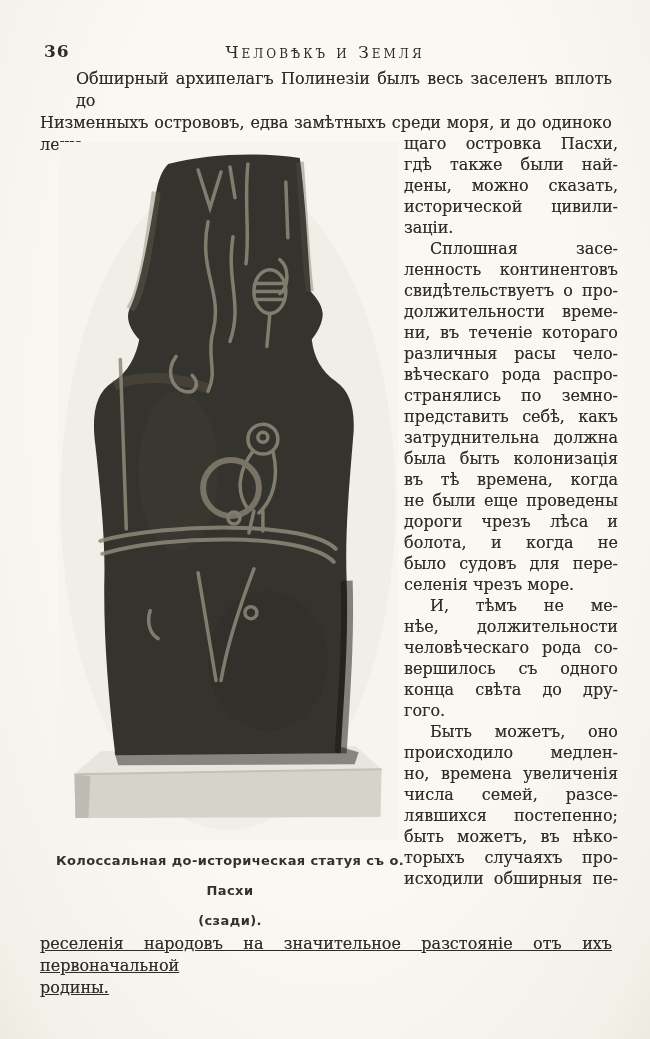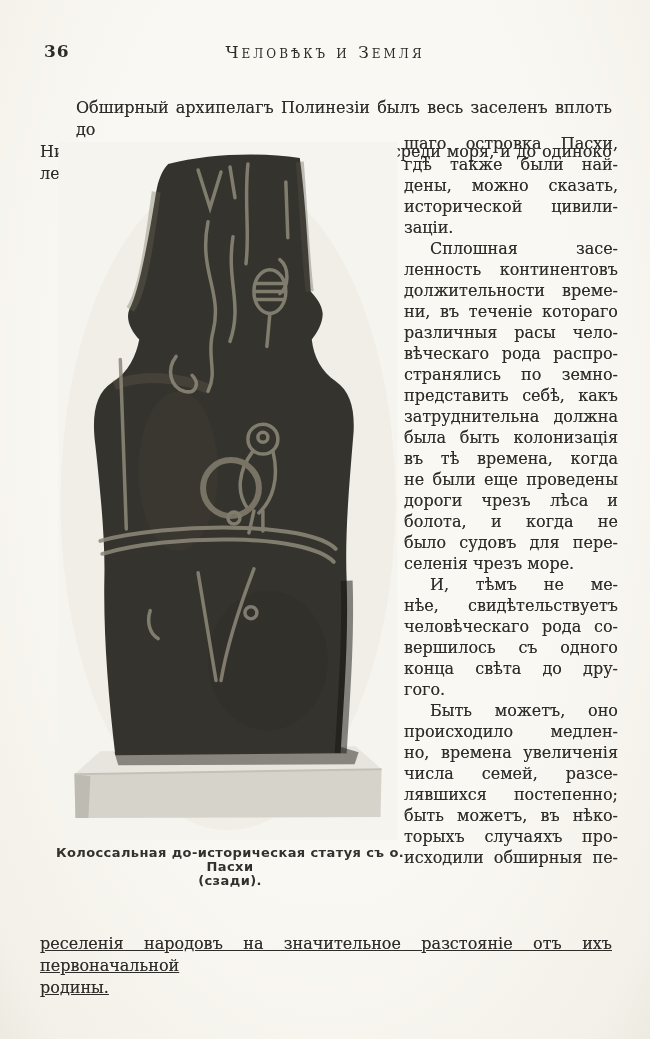--- a/index.html
+++ b/index.html
@@ -8,33 +8,33 @@
     background:radial-gradient(ellipse at 50% 38%, #faf8f3 55%, #f3f0e9 92%, #edeae1 100%);
     font-family:"DejaVu Serif","Liberation Serif",serif;
     color:#2e2c29;
   }
   .page-num{position:absolute;left:44px;top:41px;font-size:17px;font-weight:bold;letter-spacing:1px;}
   .running-title{
     position:absolute;left:0;right:0;top:42px;text-align:center;
     font-variant:small-caps;font-size:17px;letter-spacing:3px;font-weight:500;
   }
   .wide{position:absolute;left:40px;width:572px;font-size:16px;line-height:22px;}
-  .intro{top:97px;}
+  .intro{top:68px;}
   .closing{top:933px;text-decoration:underline;}
   .col{position:absolute;left:404px;top:133px;width:214px;font-size:16px;}
   .col .tl{height:21px;line-height:21px;white-space:nowrap;}
   .tl{text-align:justify;text-align-last:justify;text-shadow:0 0 .4px rgba(46,44,41,.55);}
   .tl.endp{text-align-last:left;}
   .wide .tl.ind{padding-left:36px;}
   .col .tl.ind{padding-left:26px;}
   .figure{position:absolute;left:58px;top:142px;width:340px;height:698px;}
   .caption{
     position:absolute;left:50px;top:846px;width:360px;text-align:center;
     font-family:"DejaVu Sans","Liberation Sans",sans-serif;
-    font-weight:bold;font-size:13px;line-height:14px;color:#33312d;letter-spacing:.4px;
+    font-weight:bold;font-size:13px;line-height:30px;color:#33312d;letter-spacing:.4px;
   }
 </style>
 </head>
 <body>
 
 <div class="page">
 
   <div class="page-num">36</div>
   <div class="running-title">Человѣкъ и Земля</div>
 
@@ -116,36 +116,37 @@
   </div>
 
   <div class="col">
       <div class="tl">щаго островка Пасхи,</div>
       <div class="tl">гдѣ также были най-</div>
       <div class="tl">дены, можно сказать,</div>
       <div class="tl">исторической цивили-</div>
       <div class="tl endp">заціи.</div>
       <div class="tl ind">Сплошная засе-</div>
       <div class="tl">ленность континентовъ</div>
+      <div class="tl">свидѣтельствуетъ о про-</div>
       <div class="tl">должительности време-</div>
       <div class="tl">ни, въ теченіе котораго</div>
       <div class="tl">различныя расы чело-</div>
       <div class="tl">вѣческаго рода распро-</div>
       <div class="tl">странялись по земно-</div>
       <div class="tl">представить себѣ, какъ</div>
       <div class="tl">затруднительна должна</div>
       <div class="tl">была быть колонизація</div>
       <div class="tl">въ тѣ времена, когда</div>
       <div class="tl">не были еще проведены</div>
       <div class="tl">дороги чрезъ лѣса и</div>
       <div class="tl">болота, и когда не</div>
       <div class="tl">было судовъ для пере-</div>
       <div class="tl endp">селенія чрезъ море.</div>
       <div class="tl ind">И, тѣмъ не ме-</div>
-      <div class="tl">нѣе, свидѣтельствуетъ</div>
+      <div class="tl">нѣе, должительности</div>
       <div class="tl">человѣческаго рода со-</div>
       <div class="tl">вершилось съ одного</div>
       <div class="tl">конца свѣта до дру-</div>
       <div class="tl endp">гого.</div>
       <div class="tl ind">Быть можетъ, оно</div>
       <div class="tl">происходило медлен-</div>
       <div class="tl">но, времена увеличенія</div>
       <div class="tl">числа семей, разсе-</div>
       <div class="tl">лявшихся постепенно;</div>
       <div class="tl">быть можетъ, въ нѣко-</div>

